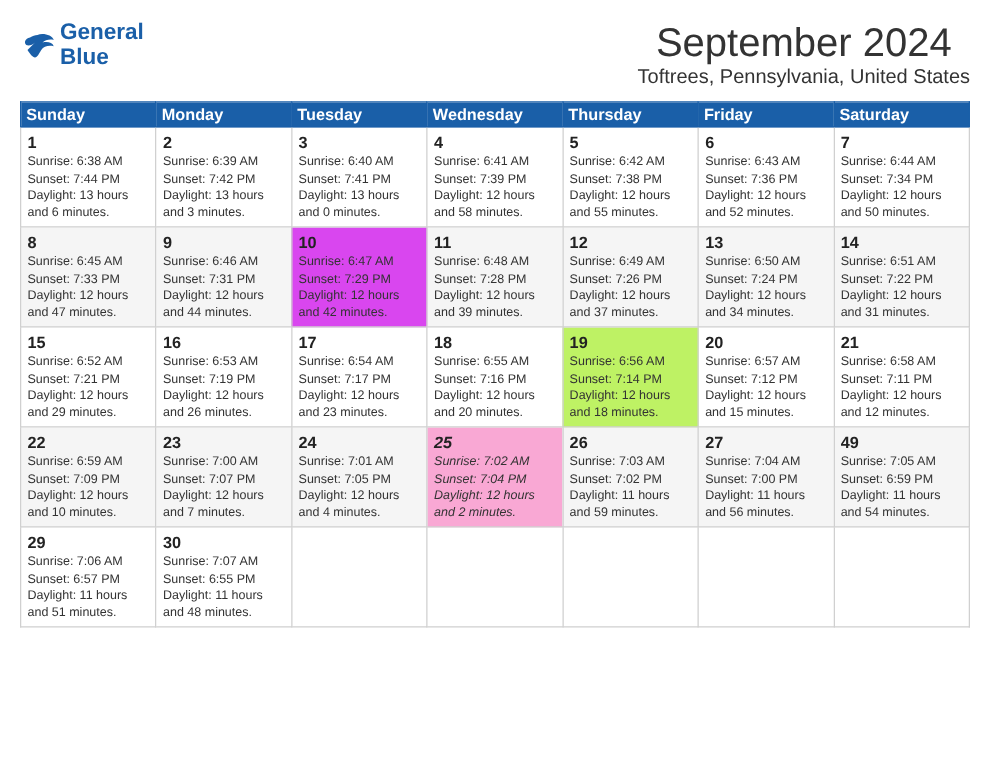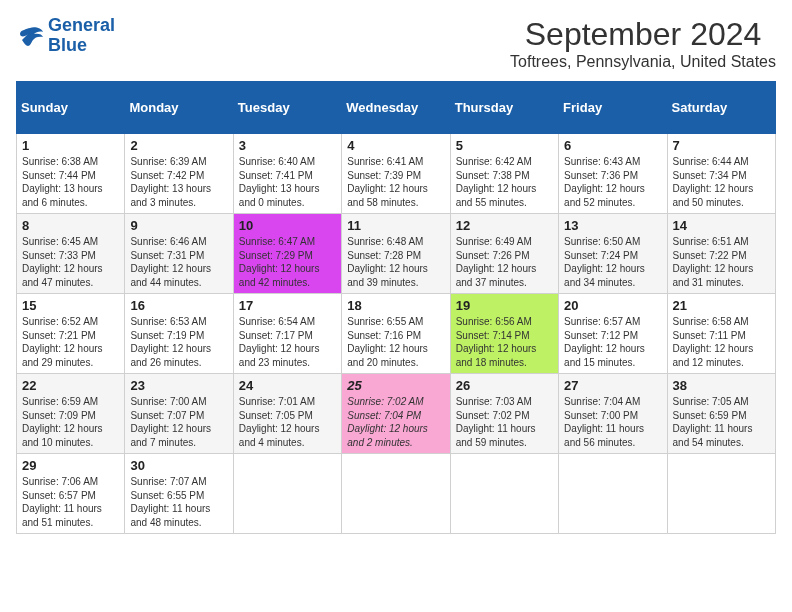--- a/index.html
+++ b/index.html
@@ -47,21 +47,21 @@
       color: #333;
     }
     table {
       width: 100%;
       border-collapse: collapse;
       font-size: 11px;
     }
     th {
       background-color: #1a5fa8;
       color: #fff;
-      padding: 18px 4px;
+      padding: 2px 4px;
       text-align: left;
       font-size: 13px;
       font-weight: bold;
       border: 1px solid #1a5fa8;
     }
     td {
       border: 1px solid #d0d0d0;
       padding: 4px 5px;
       vertical-align: top;
       width: calc(100% / 7);
@@ -231,21 +231,21 @@
         </td>
         <td style="background-color: rgb(245, 245, 245);">
           <span class="day-num">26</span>
         <div class="day-detail">Sunrise: 7:03 AM<br>Sunset: 7:02 PM<br>Daylight: 11 hours and 59 minutes.</div>
         </td>
         <td style="background-color: rgb(245, 245, 245);">
           <span class="day-num">27</span>
         <div class="day-detail">Sunrise: 7:04 AM<br>Sunset: 7:00 PM<br>Daylight: 11 hours and 56 minutes.</div>
         </td>
         <td style="background-color: rgb(245, 245, 245);">
-          <span class="day-num">38</span>
+          <span class="day-num">49</span>
         <div class="day-detail">Sunrise: 7:05 AM<br>Sunset: 6:59 PM<br>Daylight: 11 hours and 54 minutes.</div>
         </td>
       </tr>
       <tr>
         <td style="background-color: rgb(255, 255, 255);">
           <span class="day-num">29</span>
         <div class="day-detail">Sunrise: 7:06 AM<br>Sunset: 6:57 PM<br>Daylight: 11 hours and 51 minutes.</div>
         </td>
         <td style="background-color: rgb(255, 255, 255);">
           <span class="day-num">30</span>

